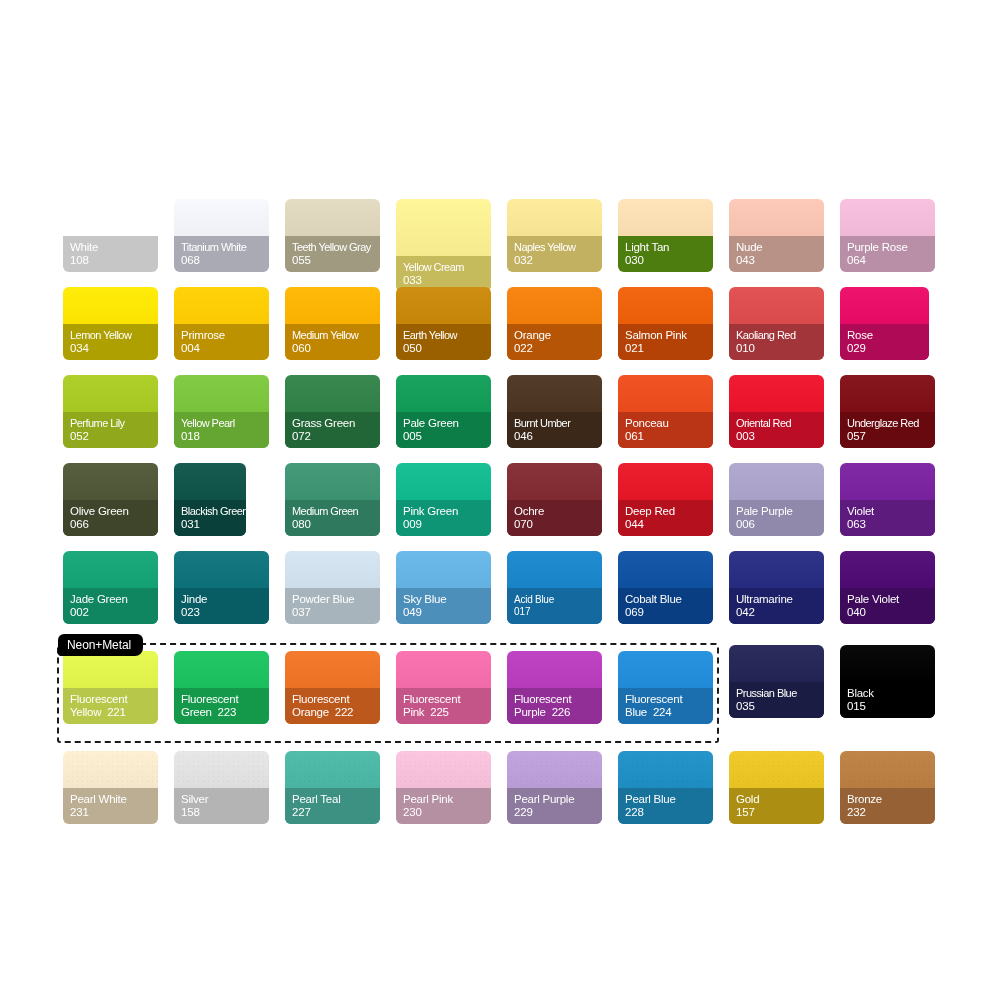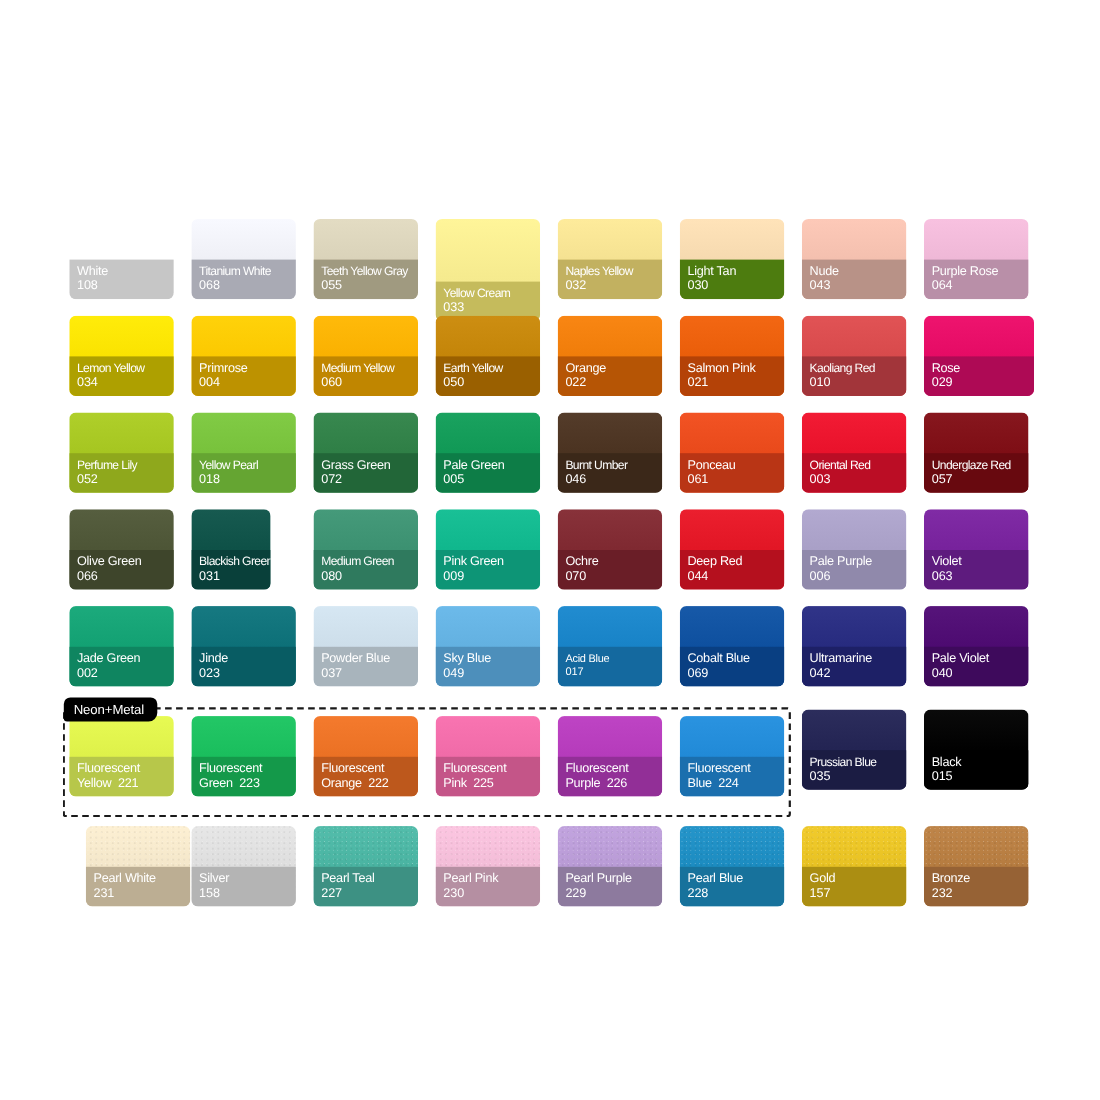--- a/index.html
+++ b/index.html
@@ -215,21 +215,21 @@
           <div class="code">021</div>
         </div>
       </div>
       <div class="swatch tight" style="left: 729px; top: 287px; width: 95px; height: 73px;">
         <div class="top" style="background: linear-gradient(rgb(225, 83, 85) 0%, rgb(215, 73, 75) 55%, rgb(209, 67, 69) 100%);"></div>
         <div class="band" style="height: 36px; background: rgb(162, 53, 58);">
           <div class="nm">Kaoliang Red</div>
           <div class="code">010</div>
         </div>
       </div>
-      <div class="swatch" style="left: 840px; top: 287px; width: 100px; height: 73px; text-decoration: underline;">
+      <div class="swatch" style="left: 840px; top: 287px; width: 89px; height: 73px; text-decoration: underline;">
         <div class="top" style="background: linear-gradient(rgb(238, 20, 110) 0%, rgb(228, 10, 100) 55%, rgb(222, 4, 94) 100%);"></div>
         <div class="band" style="height: 36px; background: rgb(174, 10, 85);">
           <div class="nm">Rose</div>
           <div class="code">029</div>
         </div>
       </div>
       <div class="swatch tight" style="left: 63px; top: 375px; width: 95px; height: 73px;">
         <div class="top" style="background: linear-gradient(rgb(175, 207, 42) 0%, rgb(165, 197, 32) 55%, rgb(159, 191, 26) 100%);"></div>
         <div class="band" style="height: 36px; background: rgb(143, 168, 28);">
           <div class="nm">Perfume Lily</div>
@@ -446,21 +446,21 @@
           <div class="code">035</div>
         </div>
       </div>
       <div class="swatch" style="left: 840px; top: 645px; width: 95px; height: 73px;">
         <div class="top" style="background: linear-gradient(rgb(10, 10, 10) 0%, rgb(0, 0, 0) 55%, rgb(0, 0, 0) 100%);"></div>
         <div class="band" style="height: 36px; background: rgb(0, 0, 0);">
           <div class="nm">Black</div>
           <div class="code">015</div>
         </div>
       </div>
-      <div class="swatch pearl" style="left: 78px; top: 751px; width: 95px; height: 73px;">
+      <div class="swatch pearl" style="left: 63px; top: 751px; width: 95px; height: 73px;">
         <div class="top" style="background: linear-gradient(rgb(253, 240, 211) 0%, rgb(243, 230, 201) 55%, rgb(237, 224, 195) 100%);"></div>
         <div class="band" style="height: 36px; background: rgb(188, 174, 147);">
           <div class="nm">Pearl White</div>
           <div class="code">231</div>
         </div>
       </div>
       <div class="swatch pearl" style="left: 174px; top: 751px; width: 95px; height: 73px;">
         <div class="top" style="background: linear-gradient(rgb(231, 231, 231) 0%, rgb(221, 221, 221) 55%, rgb(215, 215, 215) 100%);"></div>
         <div class="band" style="height: 36px; background: rgb(180, 180, 180);">
           <div class="nm">Silver</div>

